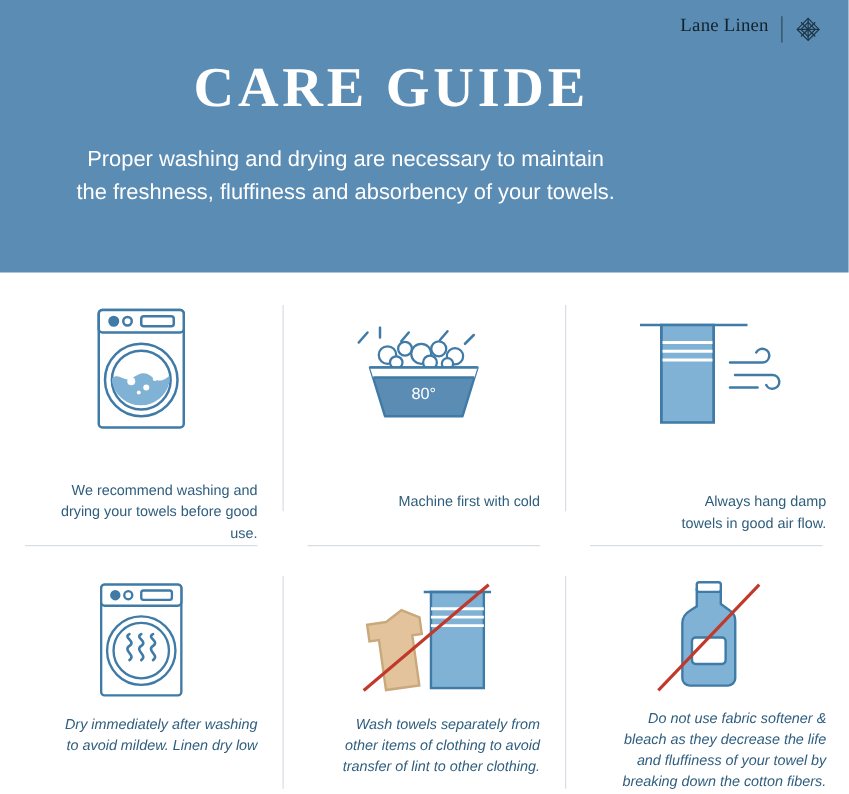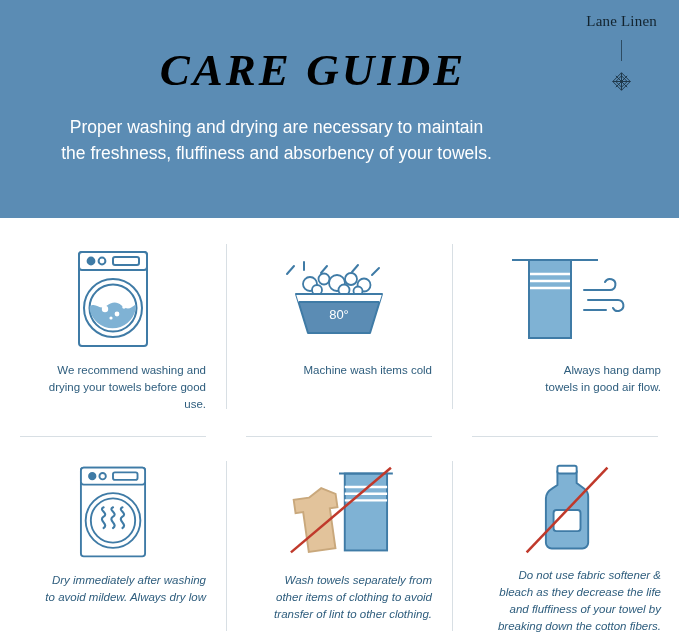--- a/index.html
+++ b/index.html
@@ -26,23 +26,22 @@
     width: 679px;
     height: 218px;
     background: #5b8cb4;
     box-sizing: border-box;
   }
   .brand {
     position: absolute;
     top: 13px;
     right: 22px;
     display: flex;
-    align-items: center;
+    align-items: flex-start;
     gap: 10px;
-    flex-direction: column;
   }
   .brand-name {
     font-family: "Liberation Serif", serif;
     font-size: 15px;
     color: #12232e;
     letter-spacing: 0.2px;
   }
   .brand-divider {
     width: 1px;
     height: 21px;
@@ -57,22 +56,21 @@
   .title {
     position: absolute;
     top: 44px;
     left: 0;
     width: 626px;
     text-align: center;
     font-family: "Liberation Serif", serif;
     font-weight: bold;
     font-size: 45px;
     letter-spacing: 3px;
-    color: #000000;
-    font-style: italic;
+    color: #ffffff;
   }
   .subtitle {
     position: absolute;
     top: 114px;
     left: 0;
     width: 553px;
     text-align: center;
     font-size: 17.5px;
     line-height: 26px;
     color: #ffffff;
@@ -92,21 +90,21 @@
     position: absolute;
     width: 226px;
     box-sizing: border-box;
     display: flex;
     flex-direction: column;
     align-items: center;
   }
   .col1 { left: 0; }
   .col2 { left: 226px; }
   .col3 { left: 455px; }
-  .row1 { top: 0; height: 218px; }
+  .row1 { top: 0; height: 218px; gap: 32px; }
   .row2 { top: 218px; height: 199px; font-style: italic; }
 
   .icon-box {
     height: 118px;
     display: flex;
     align-items: center;
     justify-content: center;
     margin-top: 22px;
   }
   .row2 .icon-box {
@@ -232,21 +230,21 @@
           <path d="M16 33 L102 33 L90 72 L28 72 Z" fill="#5b8cb4" stroke="#3f7ba6" stroke-width="2" stroke-linejoin="round"></path>
           <path d="M16 33 L102 33 L99.5 41 L18.5 41 Z" fill="#ffffff" stroke="none"></path>
           <g fill="none" stroke="#3f7ba6" stroke-width="2">
             <path d="M16 33 L102 33"></path>
             <path d="M18.6 41 L99.4 41"></path>
           </g>
           <text x="59" y="58" font-family="Liberation Sans, sans-serif" font-size="13" fill="#ffffff" text-anchor="middle">80°</text>
         </svg>
       </div>
       <div class="caption">
-        <span class="line">Machine wash items cold</span>
+        <span class="line">Machine first with cold</span>
       </div>
     </div>
 
     <div class="cell col3 row1">
       <div class="icon-box">
         <svg width="132" height="98" viewBox="0 0 132 98">
           <g fill="none" stroke="#3f7ba6" stroke-width="2">
             <path d="M10 10 L96 10"></path>
             <rect x="27" y="10" width="42" height="78" fill="#7fb2d4" stroke="#3f7ba6"></rect>
             <path d="M27 24 L69 24 M27 31 L69 31 M27 38 L69 38" stroke="#ffffff" stroke-width="2.4"></path>
@@ -279,21 +277,21 @@
           </g>
           <g fill="none" stroke="#3f7ba6" stroke-width="2.2" stroke-linecap="round">
             <path d="M36 70 c6-4 -6-8 0-12 s-6-7 0-10"></path>
             <path d="M46 70 c6-4 -6-8 0-12 s-6-7 0-10"></path>
             <path d="M56 70 c6-4 -6-8 0-12 s-6-7 0-10"></path>
           </g>
         </svg>
       </div>
       <div class="caption">
         <span class="line">Dry immediately after washing</span>
-        <span class="line">to avoid mildew. Always dry low</span>
+        <span class="line">to avoid mildew. Linen dry low</span>
       </div>
     </div>
 
     <div class="cell col3 row2">
       <div class="icon-box">
         <svg width="110" height="100" viewBox="0 0 110 104">
           <g>
             <path d="M44 12 L64 12 L64 24 L72 30 a10 10 0 0 1 4 8 L76 86 a6 6 0 0 1 -6 6 L38 92 a6 6 0 0 1 -6 -6 L32 40 a12 12 0 0 1 6 -10 L44 26 Z" fill="#7fb2d4" stroke="#3f7ba6" stroke-width="2"></path>
             <rect x="44" y="6" width="20" height="8" rx="2" fill="#ffffff" stroke="#3f7ba6" stroke-width="2"></rect>
             <rect x="40" y="52" width="28" height="22" rx="3" fill="#ffffff" stroke="#3f7ba6" stroke-width="2"></rect>

